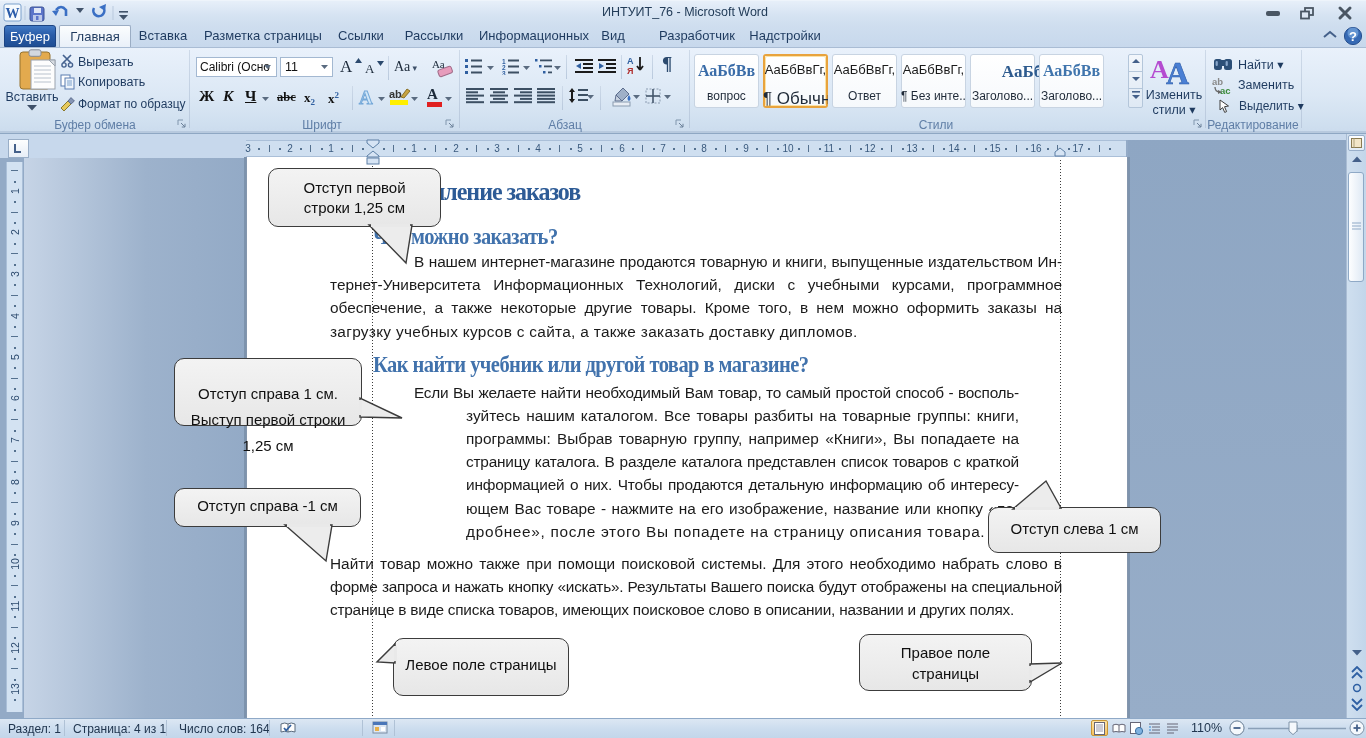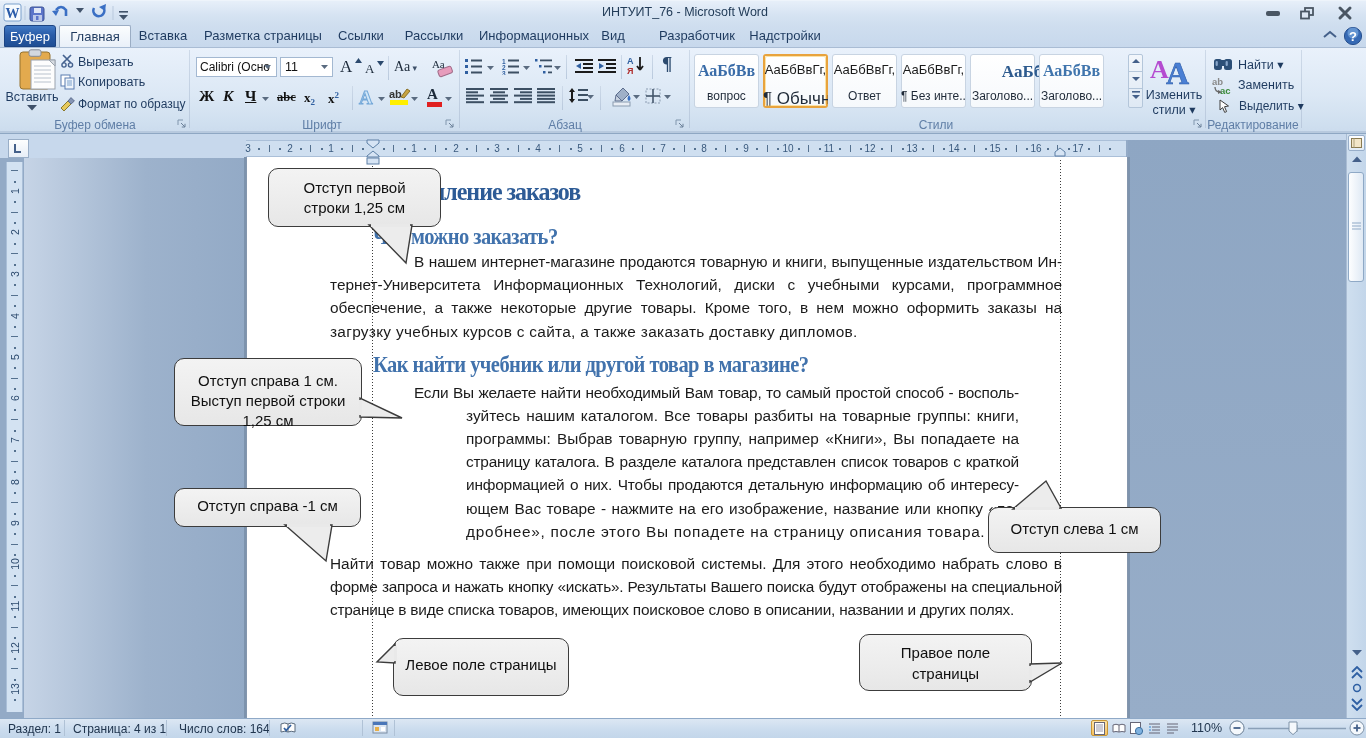--- a/index.html
+++ b/index.html
@@ -547,21 +547,21 @@
 <div class="blj" style="left:330px;top:575.2px;width:732px;letter-spacing:-0.25px;">форме запроса и нажать кнопку «искать». Результаты Вашего поиска будут отображены на специальной</div>
 <div class="bl" style="left:330px;top:598.4px;width:732px;letter-spacing:-0.23px;">странице в виде списка товаров, имеющих поисковое слово в описании, названии и других полях.</div>
 <div class="co" style="left:268px;top:168px;width:173px;height:59px;font-size:15px">
     <div style="margin-top:9px;line-height:20px">Отступ первой<br>строки  1,25 см</div>
   </div>
 <svg class="cot" style="left:367px;top:223px" width="49" height="44">
     <polygon points="2,2 45,2 39,40" fill="#ececec" stroke="#3c3c3c" stroke-width="1.4"></polygon>
   </svg>
 <div class="a" style="left:371px;top:224px;width:39px;height:2.5px;background:#e9e9e9;z-index:32"></div>
 <div class="co" style="left:174px;top:358px;width:188px;height:68px;font-size:15px">
-    <div style="margin-top:12px;line-height:20px">Отступ справа 1 см.<br>Выступ первой строки<br>1,25 см</div>
+    <div style="margin-top:22px;line-height:26px">Отступ справа 1 см.<br>Выступ первой строки<br>1,25 см</div>
   </div>
 <svg class="cot" style="left:358px;top:396px" width="48" height="26">
     <polygon points="2,2 2,21 44,22" fill="#ececec" stroke="#3c3c3c" stroke-width="1.4"></polygon>
   </svg>
 <div class="a" style="left:359px;top:400px;width:2.5px;height:15px;background:#e9e9e9;z-index:32"></div>
 <div class="co" style="left:174px;top:488px;width:187px;height:39px;font-size:15px">
     <div style="margin-top:8px">Отступ справа  -1 см</div>
   </div>
 <svg class="cot" style="left:283px;top:523px" width="53" height="42">
     <polygon points="2,2 49,2 43,38" fill="#ececec" stroke="#3c3c3c" stroke-width="1.4"></polygon>

